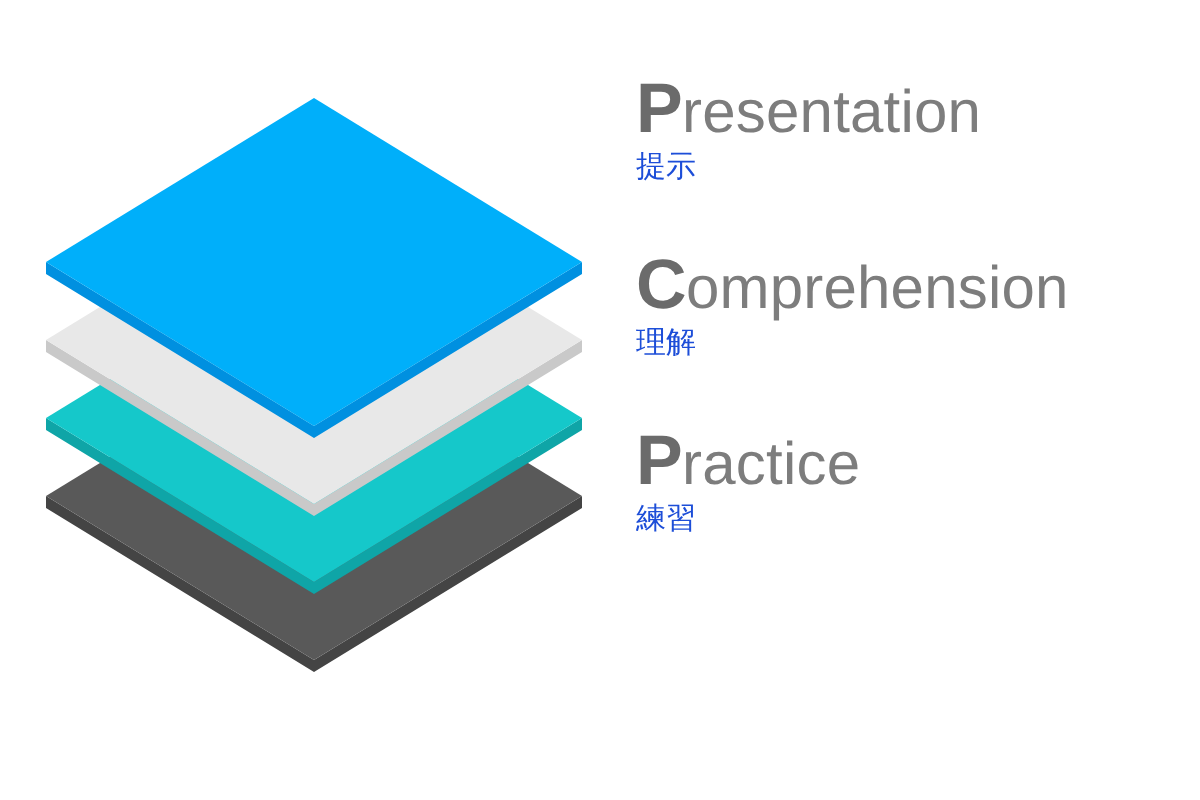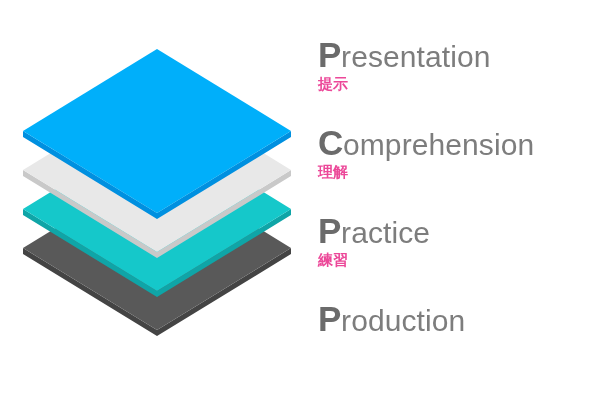--- a/index.html
+++ b/index.html
@@ -59,23 +59,22 @@
     font-size: 35px;
     font-weight: bold;
     color: #6b6b6b;
     letter-spacing: -0.3px;
   }
   .label-sub {
     display: block;
     margin-top: 1px;
     font-size: 15px;
     line-height: 18px;
-    color: #ec4899;
+    color: #1d4ed8;
     white-space: nowrap;
-    font-weight: bold;
   }
 </style>
 </head>
 <body>
 
 <div id="stage" style="width: 600px; height: 400px; background: rgb(255, 255, 255);">
 
   <div id="stack">
 
     <svg class="layer-svg" viewBox="0 0 310 400" xmlns="http://www.w3.org/2000/svg">
@@ -118,17 +117,16 @@
       <span class="label-title"><span class="cap">C</span><span>omprehension</span></span>
       <span class="label-sub">理解</span>
     </div>
 
     <div class="label-group" style="top: 214px;">
       <span class="label-title"><span class="cap">P</span><span>ractice</span></span>
       <span class="label-sub">練習</span>
     </div>
 
     <div class="label-group" style="top: 302px;">
-      <span class="label-title"><span class="cap">P</span><span>roduction</span></span>
     </div>
 
   </div>
 </div>
 
 </body></html>

